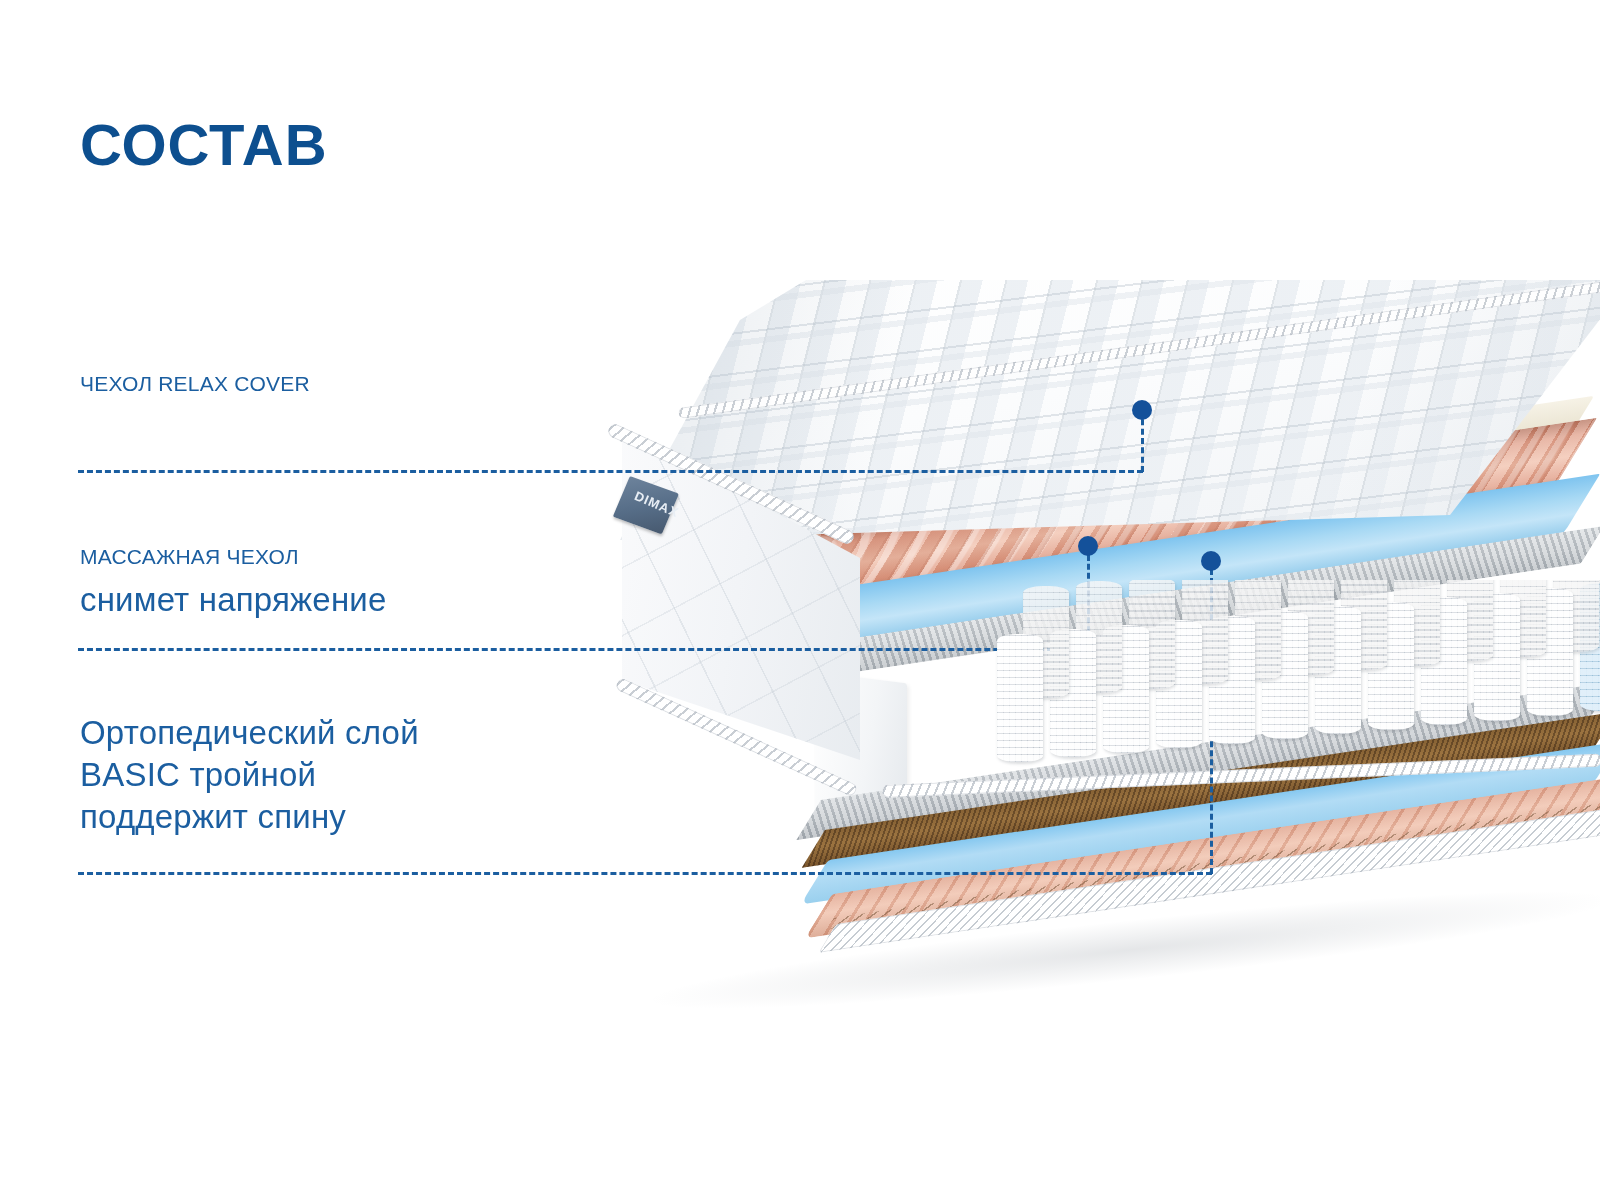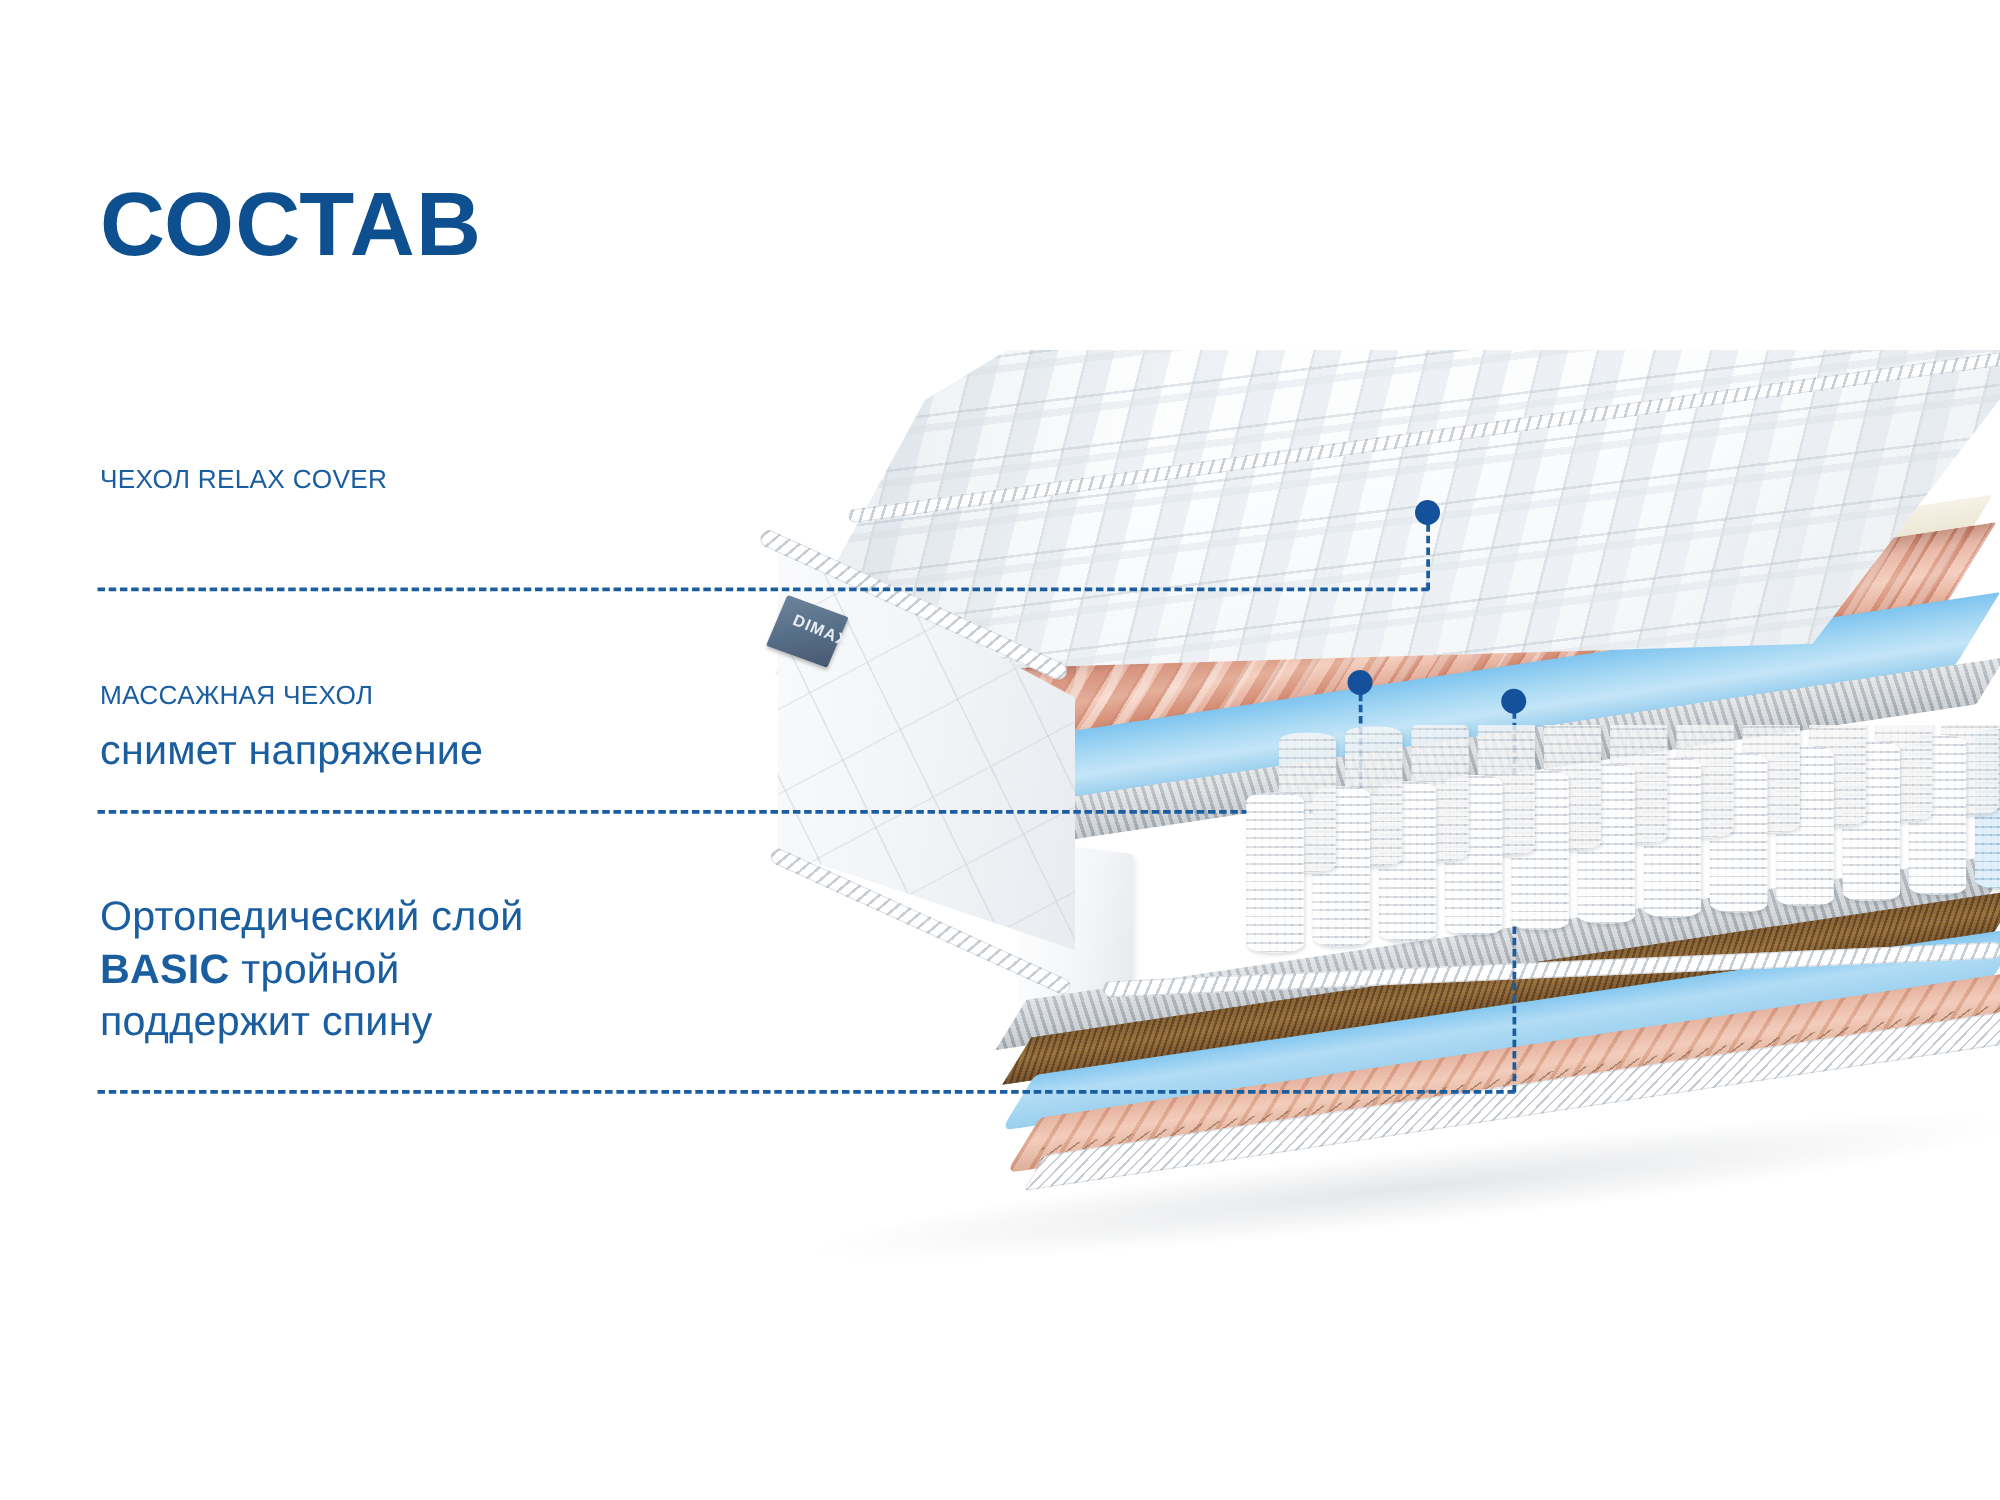--- a/index.html
+++ b/index.html
@@ -6,31 +6,31 @@
   html,body{margin:0;padding:0;background:#ffffff;}
   body{
     width:1600px;height:1200px;
     font-family:"Liberation Sans","DejaVu Sans",sans-serif;
     overflow:hidden;position:relative;
   }
   #stage{position:absolute;inset:0;background:#fff;}
 
   
   .page-title{
-    position:absolute;left:80px;top:144px;
-    font-size:72px;font-weight:bold;letter-spacing:1px;
+    position:absolute;left:80px;top:116px;
+    font-size:58px;font-weight:bold;letter-spacing:1px;
     color:#0d4f8f;line-height:1;white-space:nowrap;
   }
 
   
   .callout{position:absolute;left:80px;color:#1b5ea0;}
   .callout .ln{display:block;white-space:nowrap;}
   .ln.light{font-weight:400;font-size:33px;line-height:42px;letter-spacing:.2px;}
   .ln.bold{font-weight:normal;font-size:21px;line-height:44px;letter-spacing:.2px;}
-  .ln.mix b{font-weight:bold;}
+  .ln.mix b{font-weight:normal;}
   #callout-cover{top:362px;}
   #callout-foam{top:535px;}
   #callout-basic{top:712px;}
 
   
   .dash-h{
     position:absolute;height:0;border-top:3px dashed #1b5ea0;
   }
   .dash-v{
     position:absolute;width:0;border-left:3px dashed #1b5ea0;

